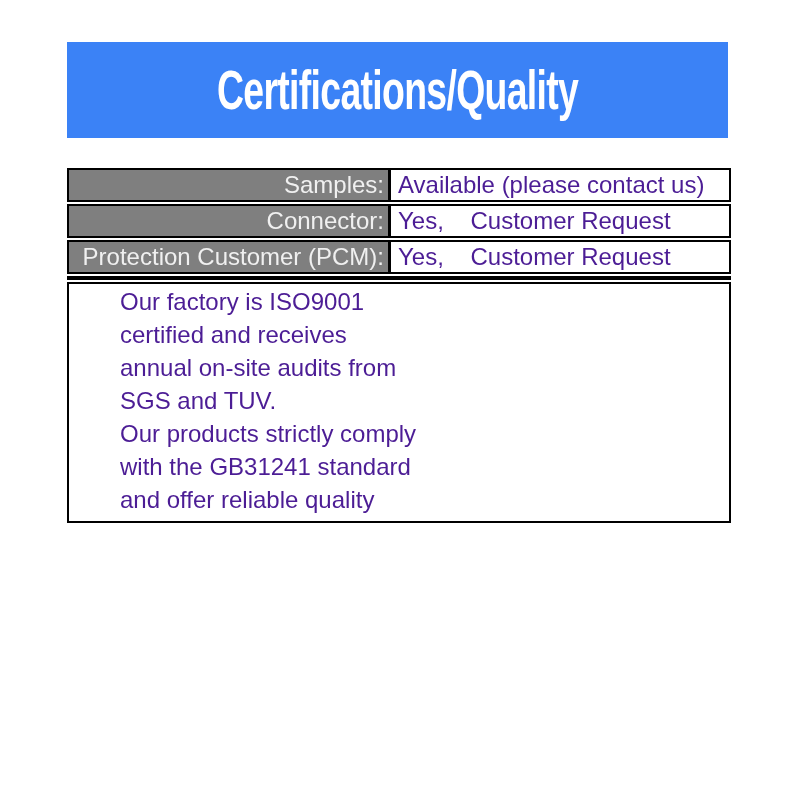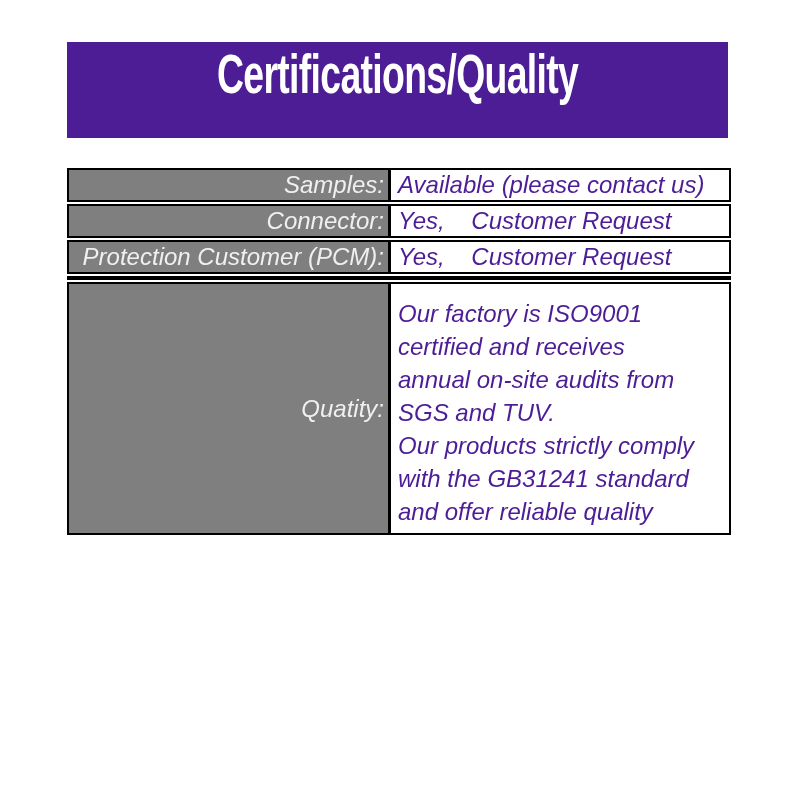--- a/index.html
+++ b/index.html
@@ -7,36 +7,35 @@
     width: 800px; height: 800px;
     background: #ffffff;
     font-family: "Liberation Sans", sans-serif;
     position: relative;
     overflow: hidden;
   }
   .banner {
     position: absolute;
     left: 67px; top: 42px;
     width: 661px; height: 96px;
-    background: #4c1d95;
-    display: flex; justify-content: center;
+    background: #3b82f6;
+    display: flex; align-items: center; justify-content: center;
   }
   .banner-title {
     color: #ffffff;
     font-size: 55px;
     font-weight: bold;
     white-space: nowrap;
     letter-spacing: -1px;
     transform: scaleX(0.68);
   }
   .spec-table {
     position: absolute;
     left: 67px; top: 168px;
     width: 664px;
-    font-style: italic;
   }
   .t-row {
     display: flex;
     border: 2px solid #000000;
     margin-bottom: 2px;
     background: #ffffff;
   }
   .cell-label {
     flex: 0 0 322px;
     width: 322px;
@@ -57,21 +56,21 @@
     color: #4c1d95;
     font-size: 24px;
     line-height: 30px;
     padding: 0 2px 0 7px;
     white-space: pre;
     overflow: hidden;
     display: flex;
     align-items: center;
   }
   .t-row.tall .cell-value { line-height: 33px; }
-  .t-row.row-quality .cell-value { padding-top: 13px; padding-bottom: 5px; }
+  .t-row.row-quality .cell-value { padding-top: 1px; padding-bottom: 5px; margin-left: 44px; }
 </style>
 </head>
 <body>
 
 <div class="banner">
   <div class="banner-title">Certifications/Quality</div>
 </div>
 
 <div class="spec-table">
 
@@ -87,21 +86,20 @@
 
   <div class="t-row">
     <div class="cell-label">Protection Customer (PCM):</div>
     <div class="cell-value">Yes,    Customer Request</div>
   </div>
 
   <div class="t-row tall">
   </div>
 
   <div class="t-row tall row-quality">
-    <div class="cell-label">Quatity:</div>
     <div class="cell-value">Our factory is ISO9001
 certified and receives
 annual on-site audits from
 SGS and TUV.
 Our products strictly comply
 with the GB31241 standard
 and offer reliable quality</div>
   </div>
 
 </div>

